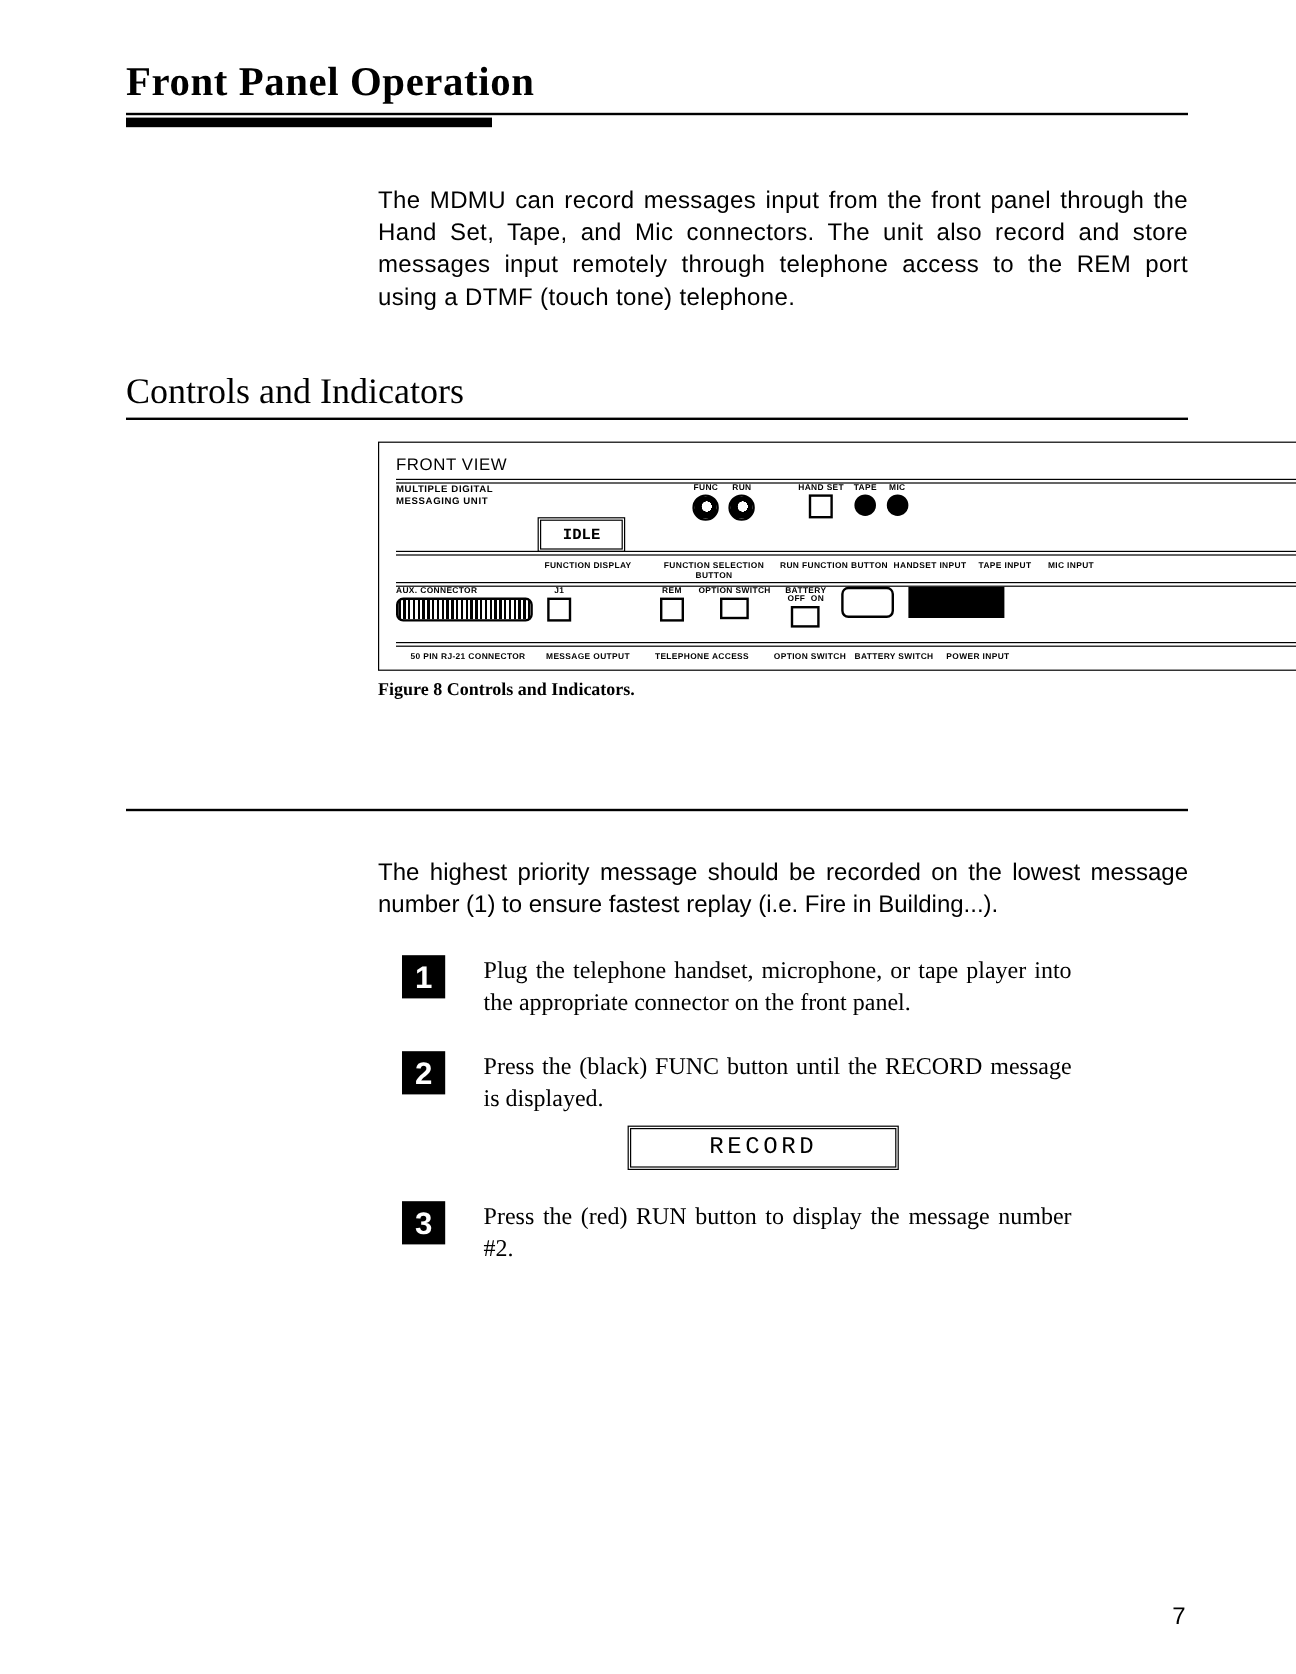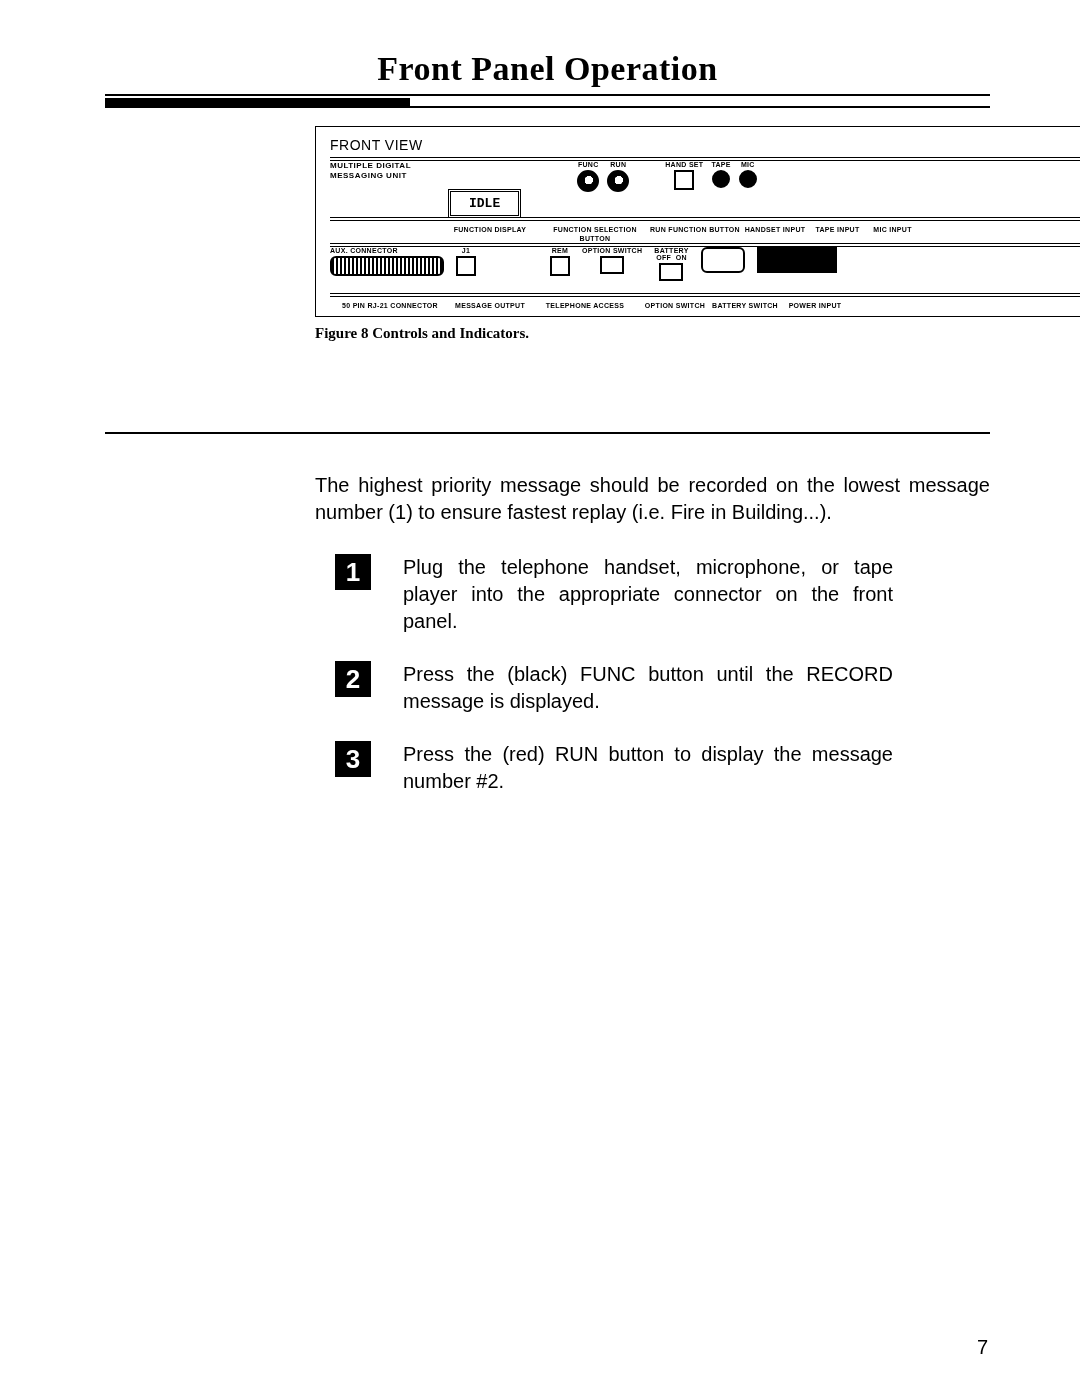--- a/index.html
+++ b/index.html
@@ -9,21 +9,21 @@
     color:#000;
     position:relative;
   }
   .page{
     padding:50px 90px 0 105px;
     box-sizing:border-box;
     height:100%;
     position:relative;
   }
   
-  .h1-wrap{margin-bottom:4px;text-align:center;}
+  .h1-wrap{margin-bottom:4px;}
   .h1{
     font-size:34px;
     font-weight:bold;
     letter-spacing:.5px;
     padding-bottom:2px;
   }
   .thin-rule{height:2px;background:#000;width:100%;}
   .thick-rule{height:8px;background:#000;width:305px;margin-top:2px;}
   .intro{
     margin:48px 0 48px 210px;
@@ -100,21 +100,21 @@
     align-items:flex-start;
   }
   .step-num{
     width:36px;height:36px;background:#000;color:#fff;
     font-family:Arial,Helvetica,sans-serif;
     font-weight:bold;font-size:26px;
     display:flex;align-items:center;justify-content:center;
     flex-shrink:0;
   }
   .step-text{
-    font-family:Liberation Sans, sans-serif;
+    font-family:Liberation Serif, serif;
     font-size:20px;line-height:1.35;
     text-align:justify;
     width:490px;
   }
   .display-box{
     margin:8px 0 0 120px;
     border:3px double #000;
     width:220px;
     text-align:center;
     font-family:"Courier New",monospace;
@@ -133,21 +133,23 @@
 <body>
 
 <div class="page">
 
   <div class="h1-wrap">
     <div class="h1">Front Panel Operation</div>
   </div>
   <div class="thin-rule"></div>
   <div class="thick-rule"></div>
 
-
+  <div class="intro">The MDMU can record messages input from the front panel through the Hand Set, Tape, and Mic connectors. The unit also record and store messages input remotely through telephone access to the REM port using a DTMF (touch tone) telephone.</div>
+
+  <div class="h2">Controls and Indicators</div>
   <div class="h2-rule"></div>
 
   <div class="figure">
     <div class="panel-box">
 
       <div class="view-title">FRONT VIEW</div>
       <div class="front-strip">
         <div class="unit-name">
           <div>MULTIPLE  DIGITAL</div>
           <div>MESSAGING  UNIT</div>
@@ -230,20 +232,21 @@
 
   <div class="step">
     <div class="step-num">1</div>
     <div class="step-text">Plug the telephone handset, microphone, or tape player into the appropriate connector on the front panel.</div>
   </div>
 
   <div class="step">
     <div class="step-num">2</div>
     <div>
       <div class="step-text">Press the (black) FUNC button until the RECORD message is displayed.</div>
+      <div class="display-box">RECORD</div>
     </div>
   </div>
 
   <div class="step">
     <div class="step-num">3</div>
     <div class="step-text">Press the (red) RUN button to display the message number #2.</div>
   </div>
 
   <div class="page-num">7</div>
 </div>

